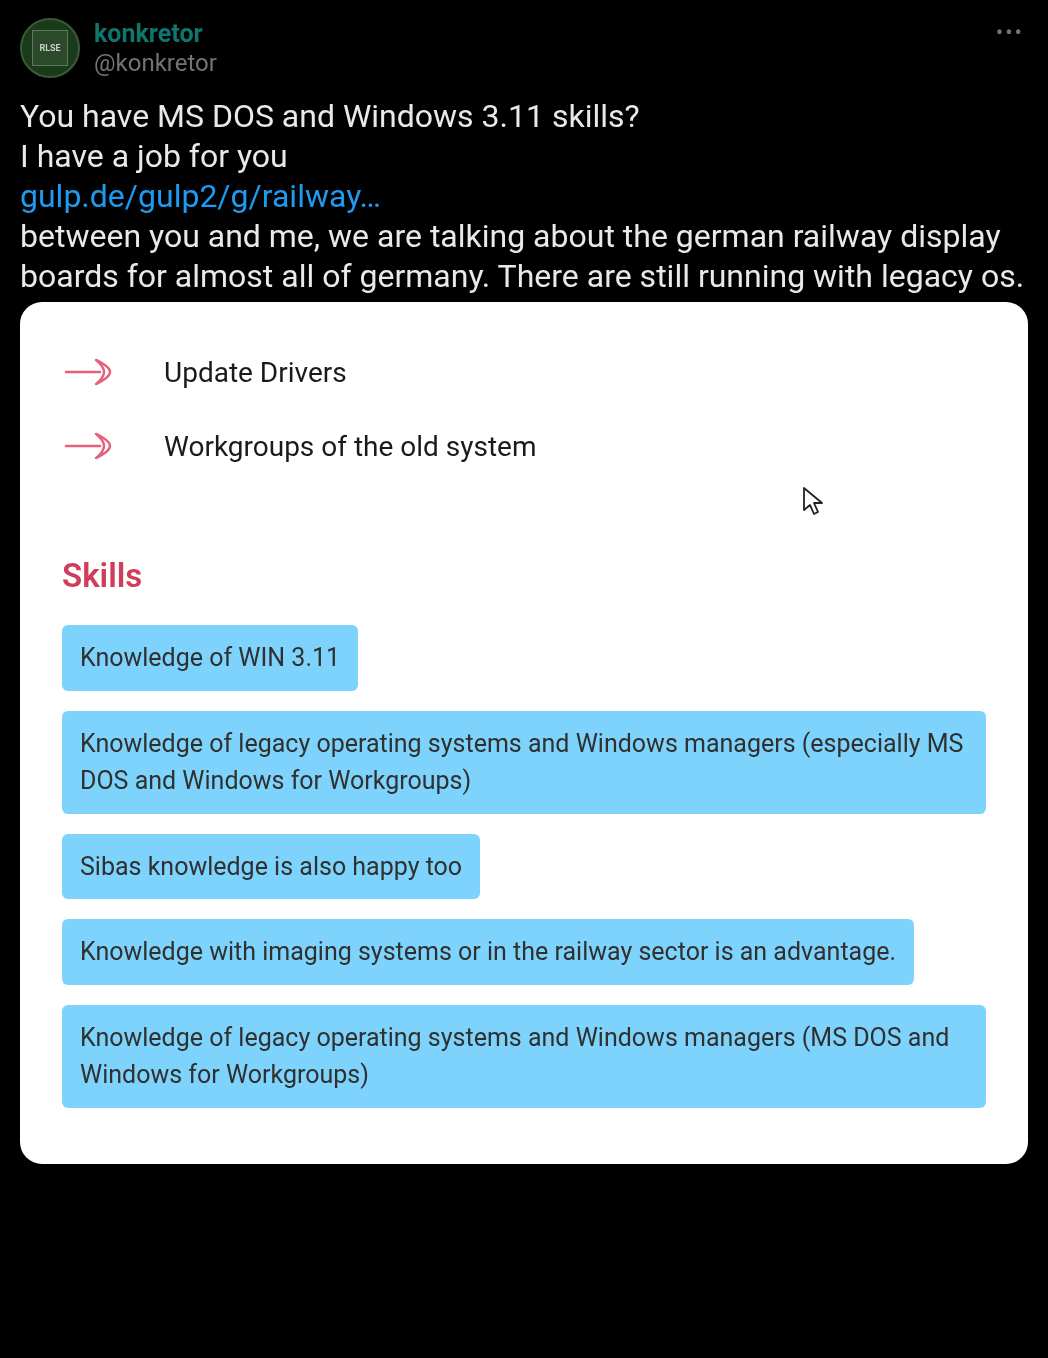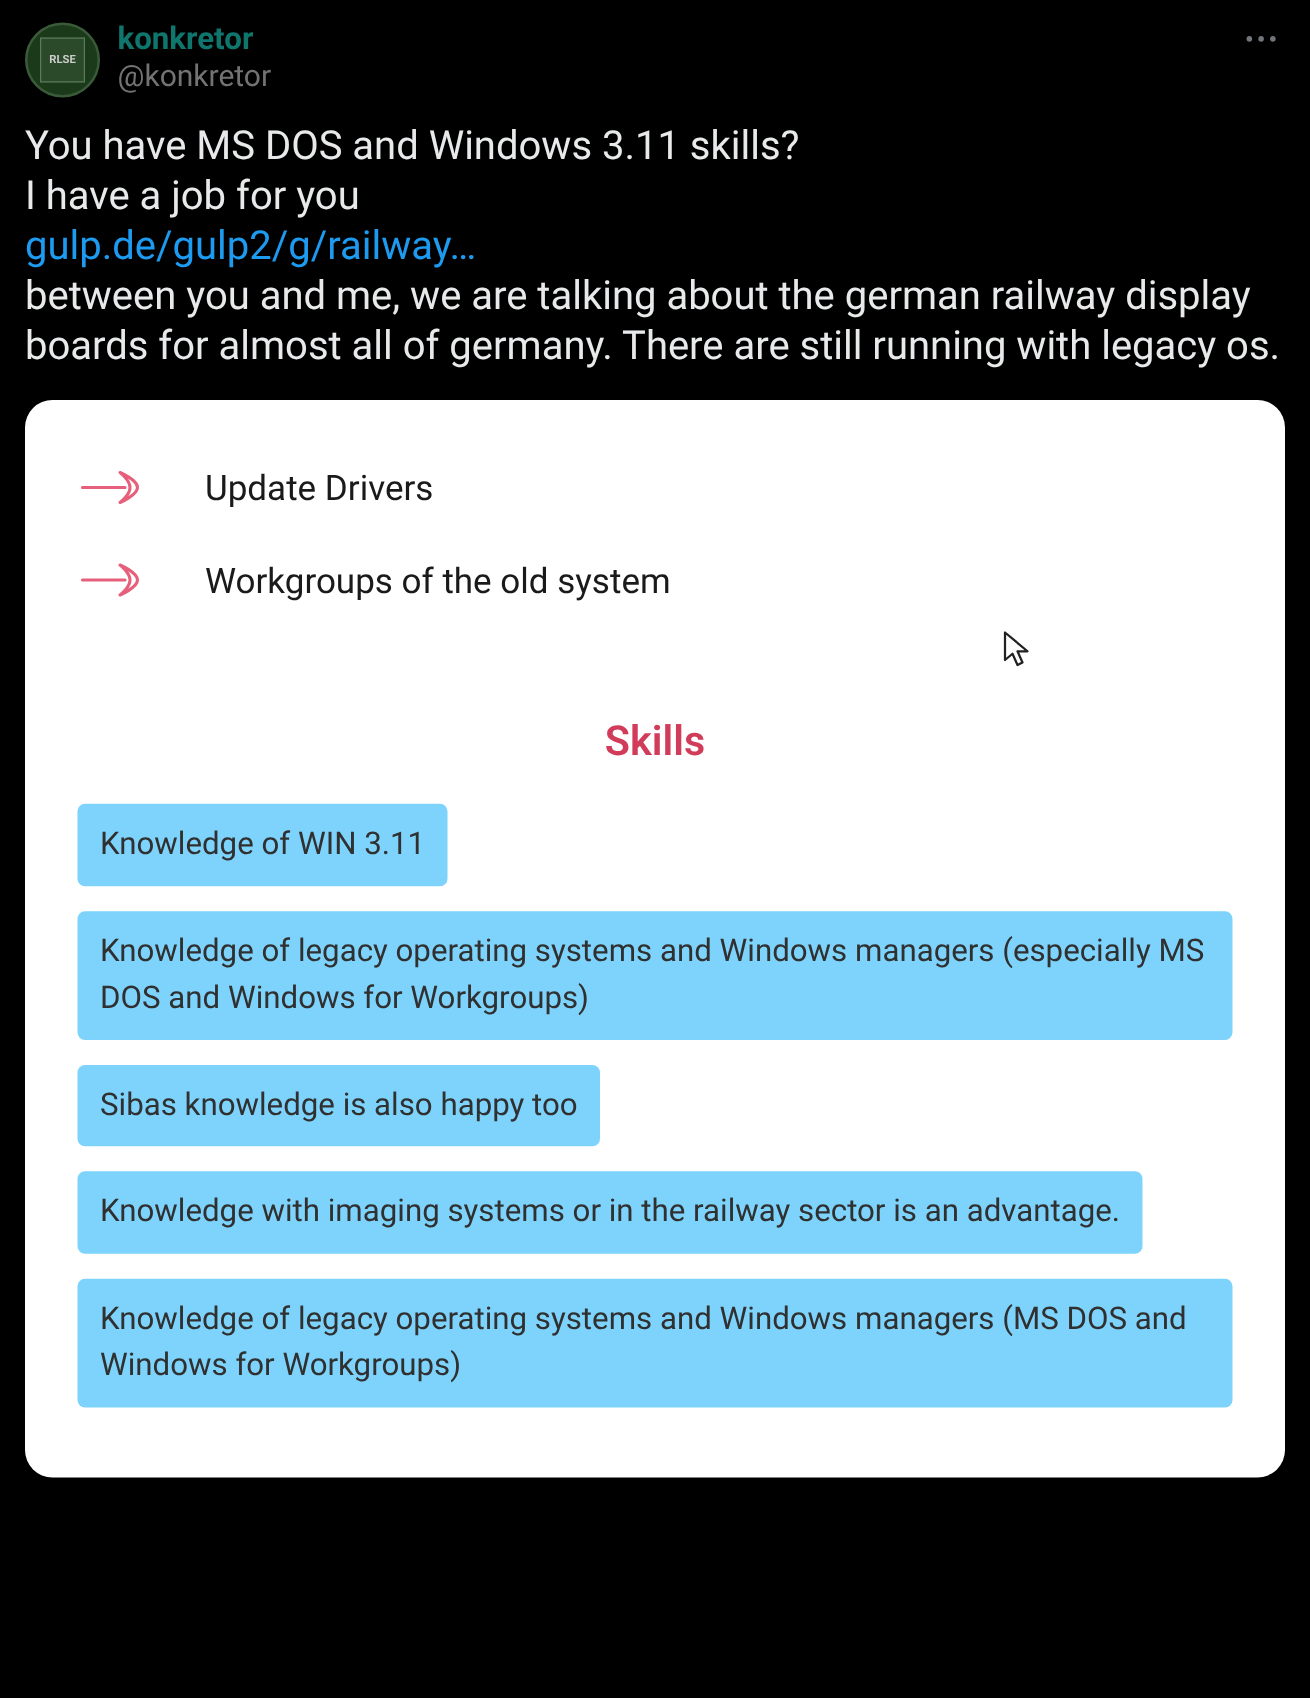--- a/index.html
+++ b/index.html
@@ -18,21 +18,21 @@
       padding: 18px 20px 20px 20px;
     }
     .tweet-header {
       display: flex;
       align-items: flex-start;
       justify-content: space-between;
       margin-bottom: 18px;
     }
     .user-block {
       display: flex;
-      align-items: flex-start;
+      align-items: flex-end;
       gap: 14px;
     }
     .avatar {
       width: 60px;
       height: 60px;
       border-radius: 50%;
       background: #1a3a1a;
       border: 2px solid #3a5a3a;
       display: flex;
       align-items: center;
@@ -75,21 +75,21 @@
       font-size: 32px;
       line-height: 1.25;
       color: #e7e9ea;
       font-weight: 400;
     }
     .tweet-body a {
       color: #1d9bf0;
       text-decoration: none;
     }
     .embedded-card {
-      margin-top: 24px;
+      margin-top: 6px;
       background: #fff;
       border-radius: 22px;
       padding: 50px 42px 36px 42px;
       color: #1a1a1a;
       position: relative;
     }
     .task-row {
       display: flex;
       align-items: center;
       gap: 42px;
@@ -102,21 +102,20 @@
       font-size: 28px;
       color: #1a1a1a;
       font-weight: 400;
     }
     .skills-heading {
       color: #d13c5a;
       font-size: 33px;
       font-weight: 600;
       margin-top: 90px;
       margin-bottom: 30px;
-      text-align: center;
     }
     .skill-chip {
       background: #7dd3fc;
       color: #303030;
       font-size: 25px;
       padding: 14px 18px;
       border-radius: 6px;
       margin-bottom: 20px;
       display: inline-block;
       line-height: 1.5;

